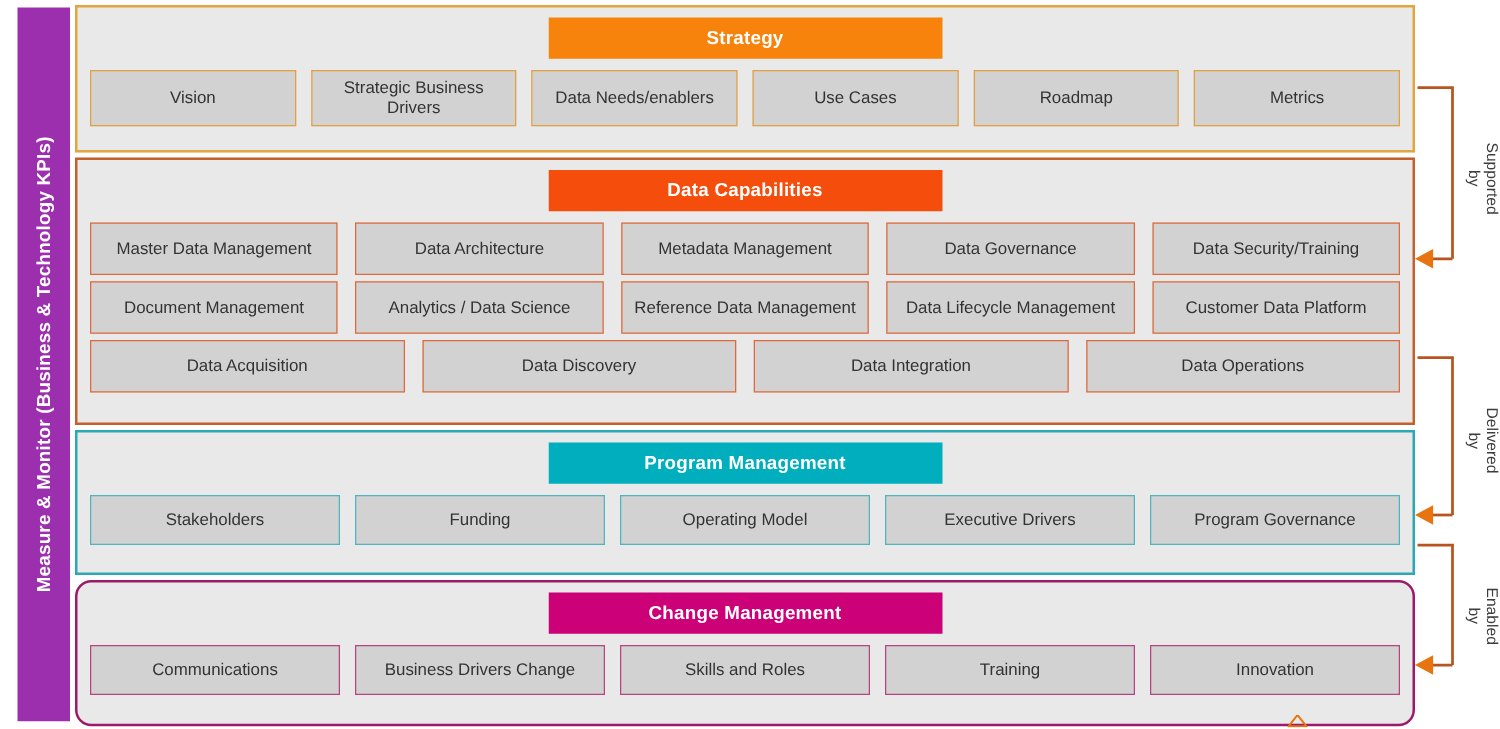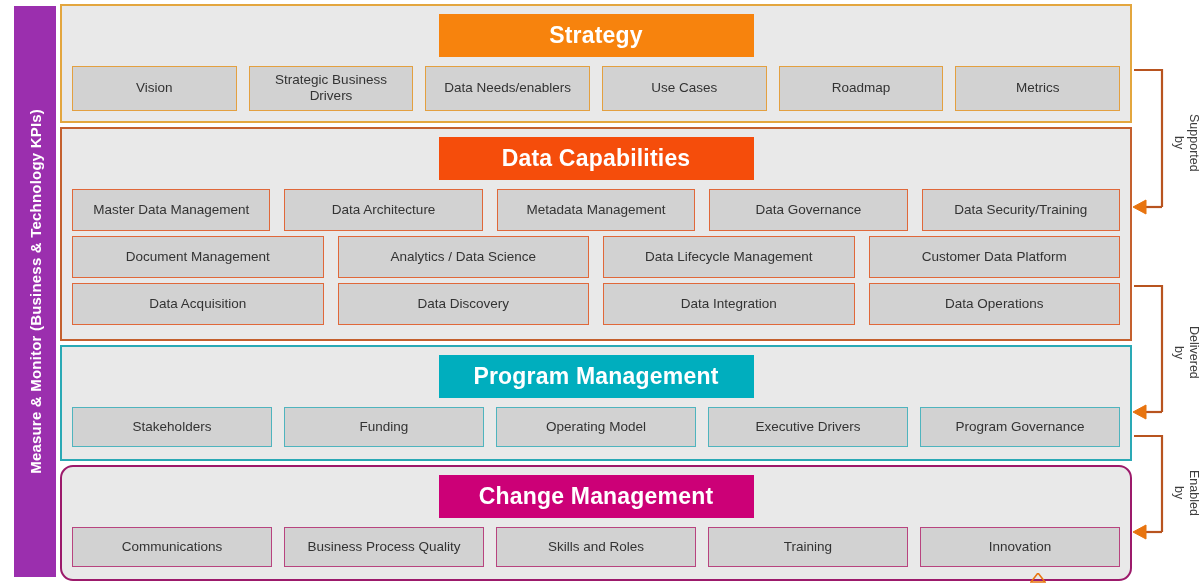--- a/index.html
+++ b/index.html
@@ -57,21 +57,21 @@
     display: flex;
     flex-direction: column;
     justify-content: flex-start;
     padding: 8px 10px 10px 10px;
     min-width: 0;
   }
 
   .section-banner {
     align-self: center;
     color: #ffffff;
-    font-size: 23px;
+    font-size: 15px;
     font-weight: bold;
     text-align: center;
     padding: 8px 30px;
     min-width: 315px;
     letter-spacing: 0.2px;
   }
 
   .row {
     display: flex;
     flex-direction: row;
@@ -178,20 +178,21 @@
       <div class="row">
         <div class="cell">Master Data Management</div>
         <div class="cell">Data Architecture</div>
         <div class="cell">Metadata Management</div>
         <div class="cell">Data Governance</div>
         <div class="cell">Data Security/Training</div>
       </div>
       <div class="row">
         <div class="cell">Document Management</div>
         <div class="cell">Analytics / Data Science</div>
+        <div class="cell">Reference Data Management</div>
         <div class="cell">Data Lifecycle Management</div>
         <div class="cell">Customer Data Platform</div>
       </div>
       <div class="row">
         <div class="cell">Data Acquisition</div>
         <div class="cell">Data Discovery</div>
         <div class="cell">Data Integration</div>
         <div class="cell">Data Operations</div>
       </div>
     </div>
@@ -204,21 +205,21 @@
         <div class="cell">Operating Model</div>
         <div class="cell">Executive Drivers</div>
         <div class="cell">Program Governance</div>
       </div>
     </div>
 
     <div class="section change" style="flex:1 1 auto;border-radius:13px;">
       <div class="section-banner">Change Management</div>
       <div class="row">
         <div class="cell">Communications</div>
-        <div class="cell">Business Process Quality</div>
+        <div class="cell">Business Drivers Change</div>
         <div class="cell">Skills and Roles</div>
         <div class="cell">Training</div>
         <div class="cell">Innovation</div>
       </div>
     </div>
 
   </div>
 
   <div class="connector-rail">
 

